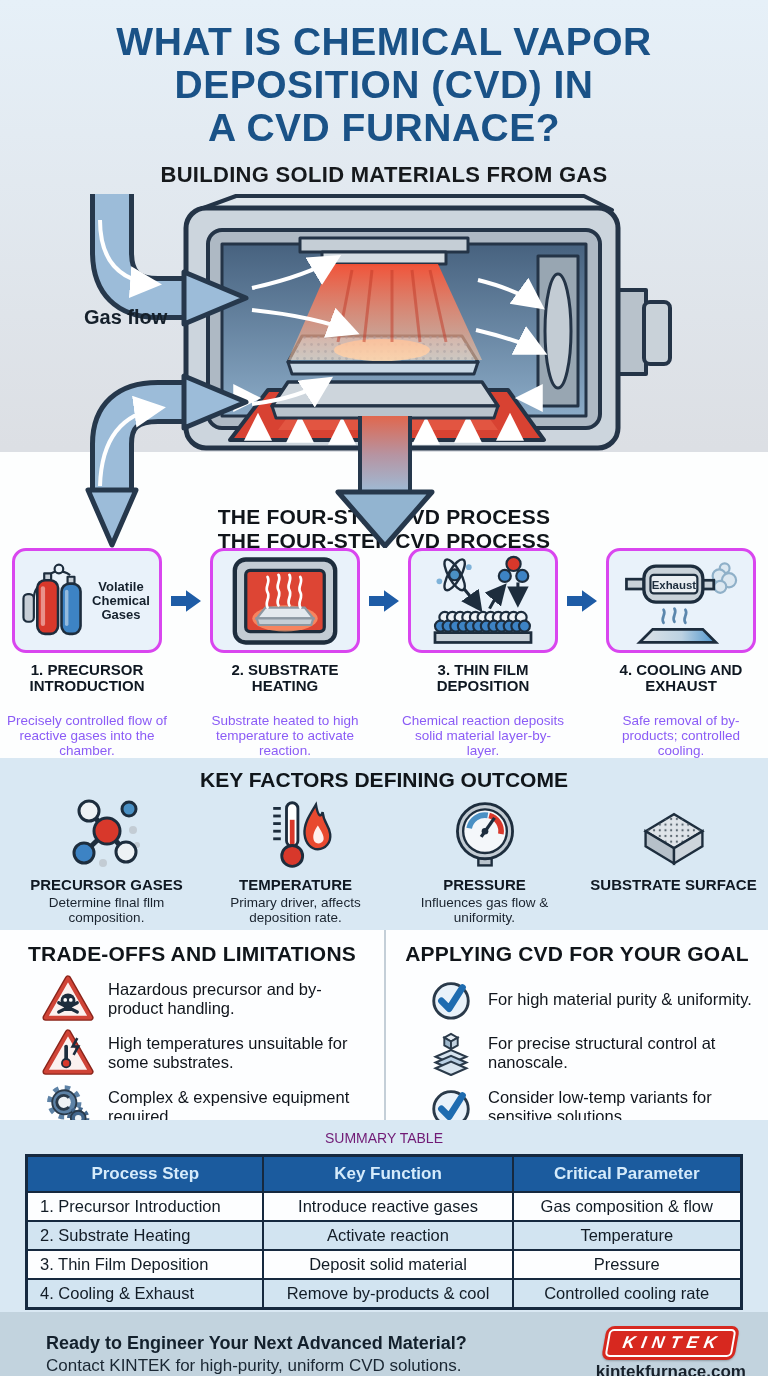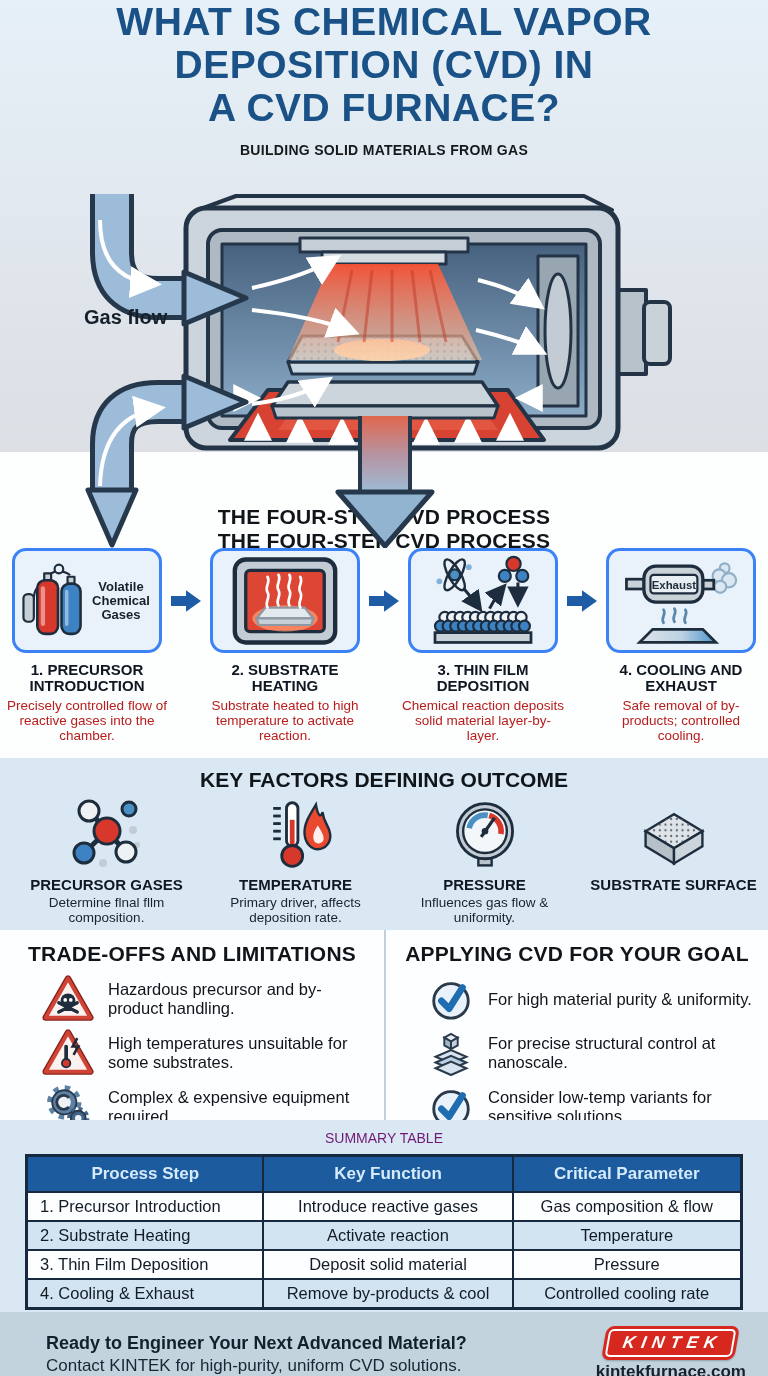--- a/index.html
+++ b/index.html
@@ -6,41 +6,41 @@
   * { box-sizing:border-box; }
   .page {
     position:relative; width:768px; height:1376px; margin:0 auto;
     font-family:"Liberation Sans","DejaVu Sans",sans-serif;
     background:#ffffff; overflow:hidden;
   }
   .sec { position:absolute; left:0; width:768px; }
 
   
   .hero { top:0; height:452px; background:linear-gradient(#e6f0f8,#dcdfe4 99%); }
-  .hero-title { text-align:center; color:#1a5287; font-weight:bold;
+  .hero-title { padding-top:20px; text-align:center; color:#1a5287; font-weight:bold;
     font-size:39px; line-height:43px; letter-spacing:0.5px; }
   .hero-sub { margin-top:13px; text-align:center; color:#16191c; font-weight:bold;
-    font-size:14px; letter-spacing:0.3px; }
+    font-size:22px; letter-spacing:0.3px; }
 
   .furnace-wrap { position:absolute; top:194px; left:0; width:768px; height:354px; z-index:3; }
   .gasflow { position:absolute; top:112px; left:84px; z-index:4;
     font-size:20px; font-weight:bold; color:#15202b; }
 
   
   .process { top:452px; height:306px; background:#fdfefe; }
   .process-title { position:absolute; top:53px; width:100%; text-align:center;
     font-size:21px; line-height:24px; font-weight:bold; color:#10151a; letter-spacing:0.2px; }
   .steps { position:absolute; top:96px; left:0; width:768px; display:flex; justify-content:center; align-items:flex-start; }
   .step { width:168px; text-align:center; }
-  .card { width:150px; height:105px; margin:0 auto; background:#e9f2fa; border:3px solid #3b82f6;
+  .card { width:150px; height:105px; margin:0 auto; background:#e9f2fa; border:3px solid #d946ef;
     border-radius:14px; display:flex; align-items:center; justify-content:center; gap:4px; padding:4px; }
   .card-label { font-size:13px; line-height:14px; font-weight:bold; color:#14202c; width:66px; }
   .step-arrow { width:30px; margin-top:42px; flex:0 0 30px; }
   .step-title { margin-top:9px; font-size:15px; line-height:16px; font-weight:bold; color:#0f1822; }
-  .step-desc { margin-top:4px; font-size:13.5px; line-height:15px; color:#b91c1c; }
+  .step-desc { margin-top:19px; font-size:13.5px; line-height:15px; color:#8b5cf6; }
 
   
   .factors { top:758px; height:172px; background:#d9e8f3; }
   .factors-title { margin-top:10px; text-align:center; font-size:21px; font-weight:bold; color:#10151a; }
   .factor-grid { margin-top:2px; display:flex; justify-content:flex-end; }
   .factor { width:189px; text-align:center; }
   .factor-iconbox { height:82px; display:flex; align-items:center; justify-content:center; }
   .factor-title { font-size:15px; font-weight:bold; color:#0f1822; }
   .factor-desc { margin-top:2px; font-size:13.5px; line-height:15px; color:#1a232e; padding:0 6px; }
 

